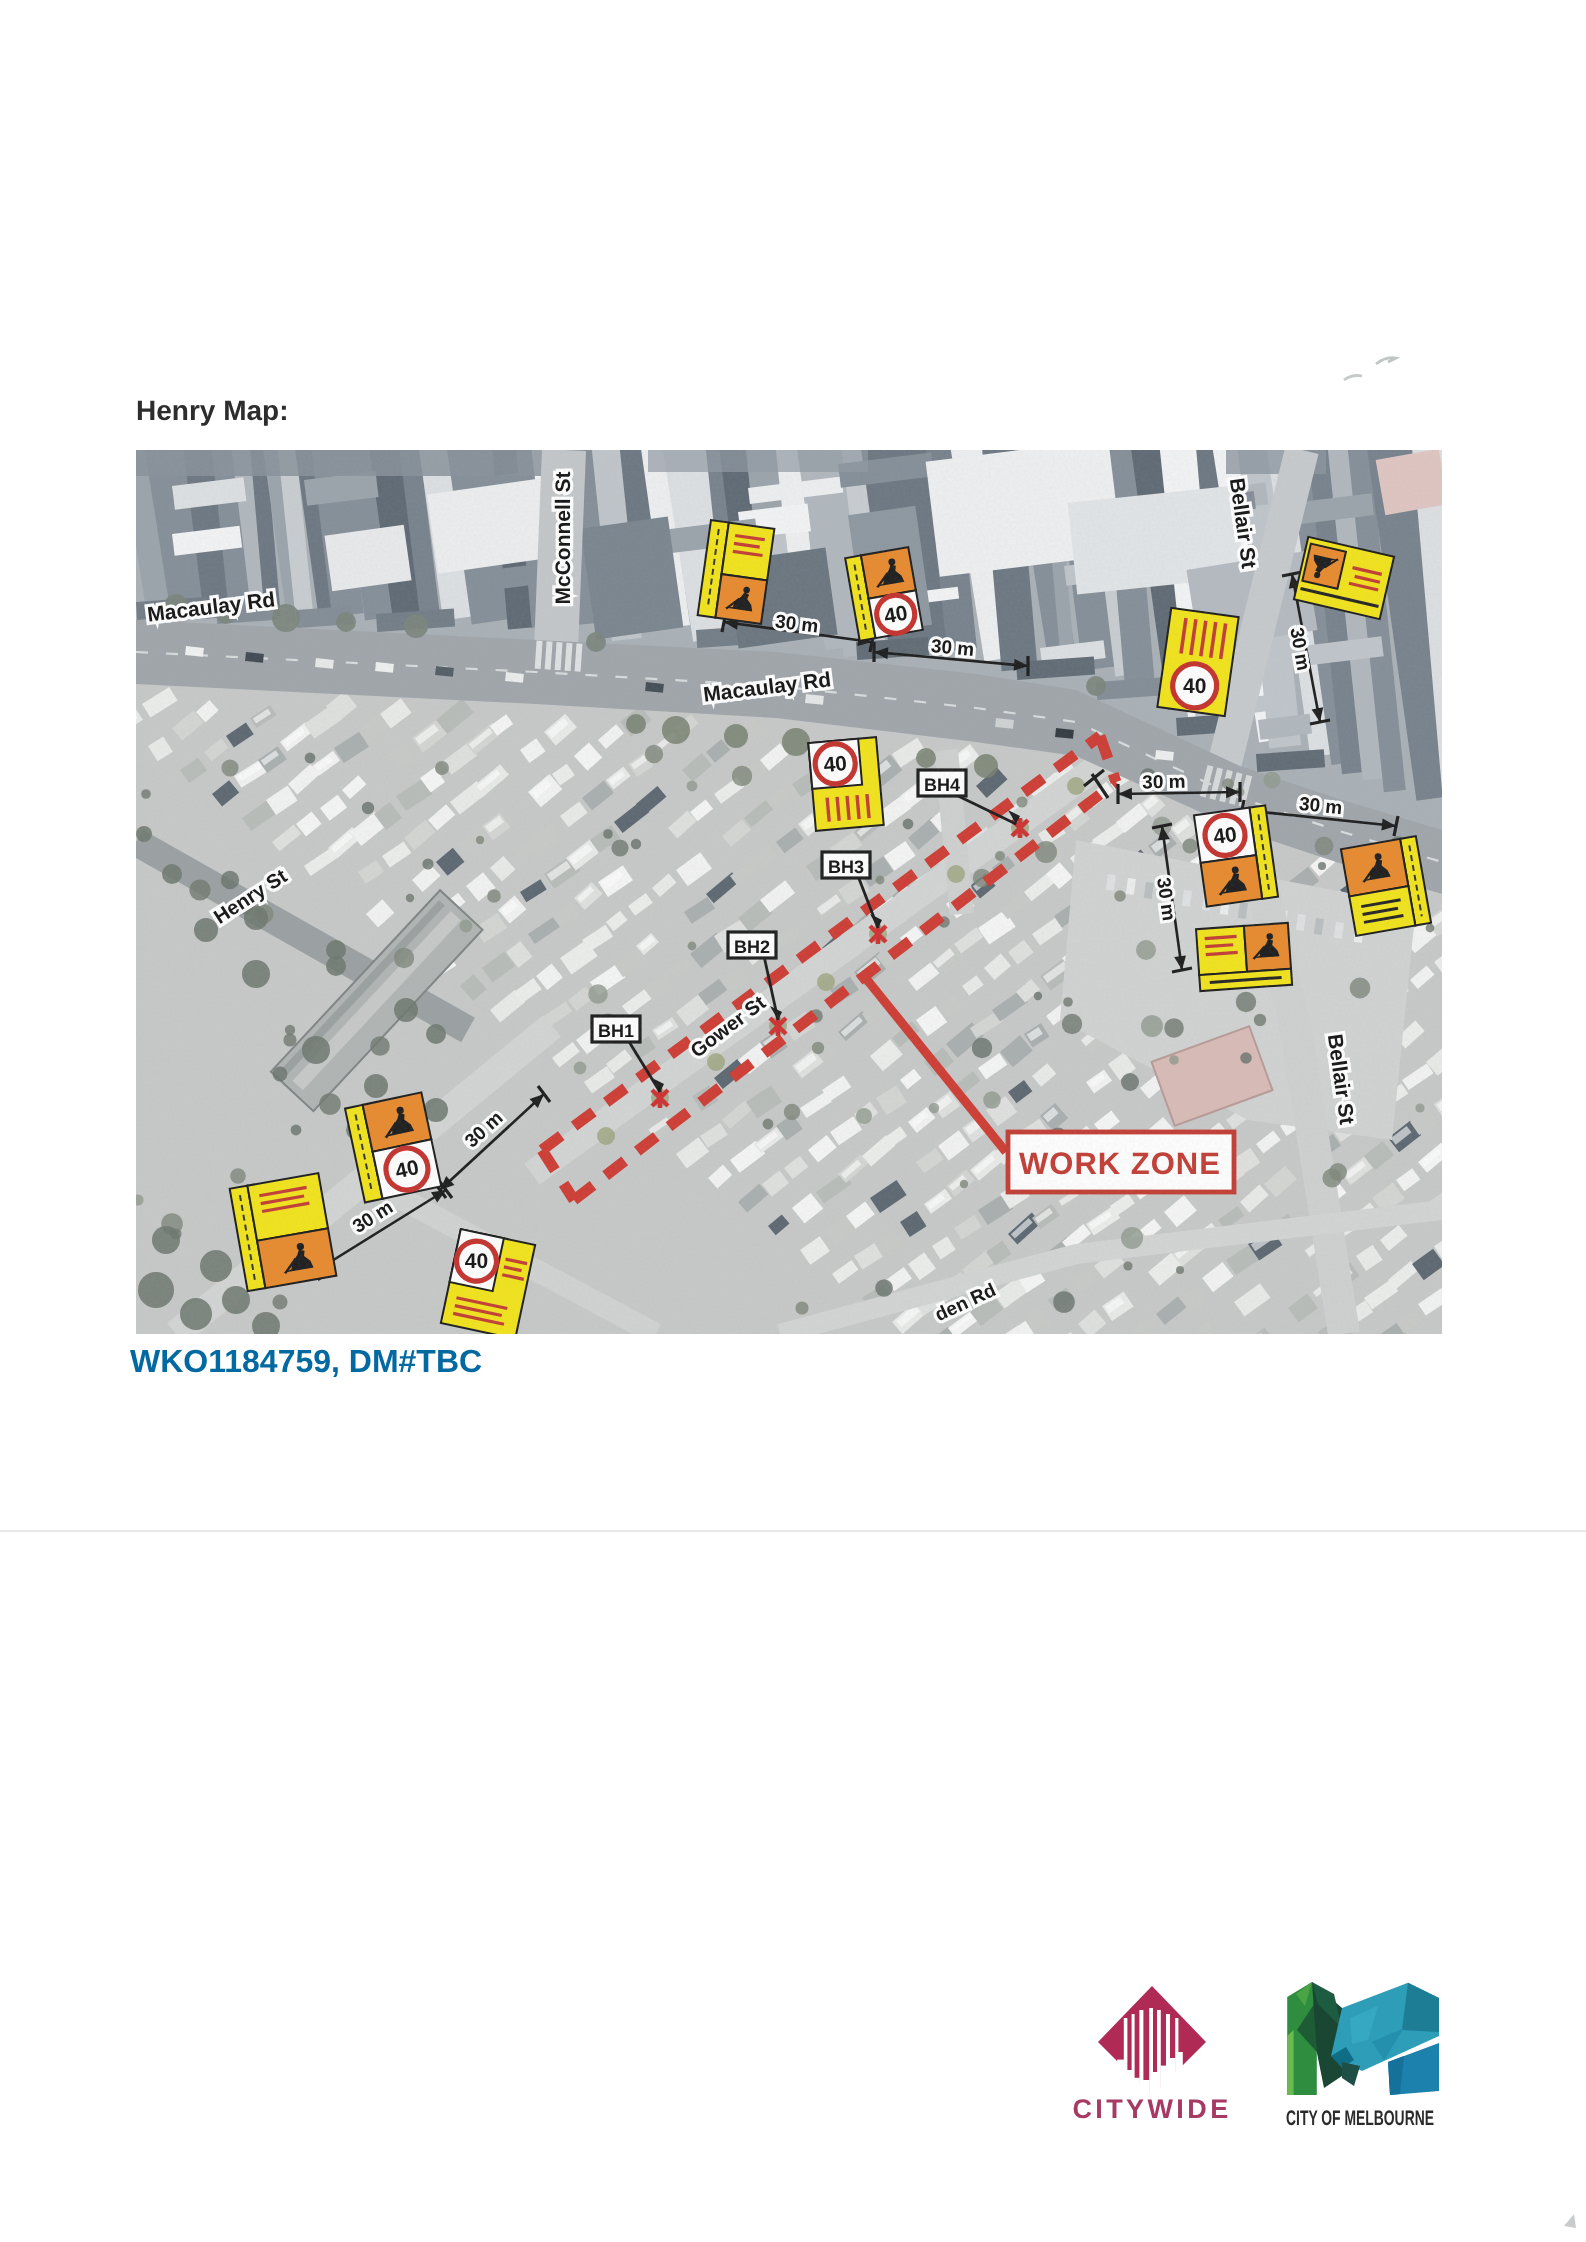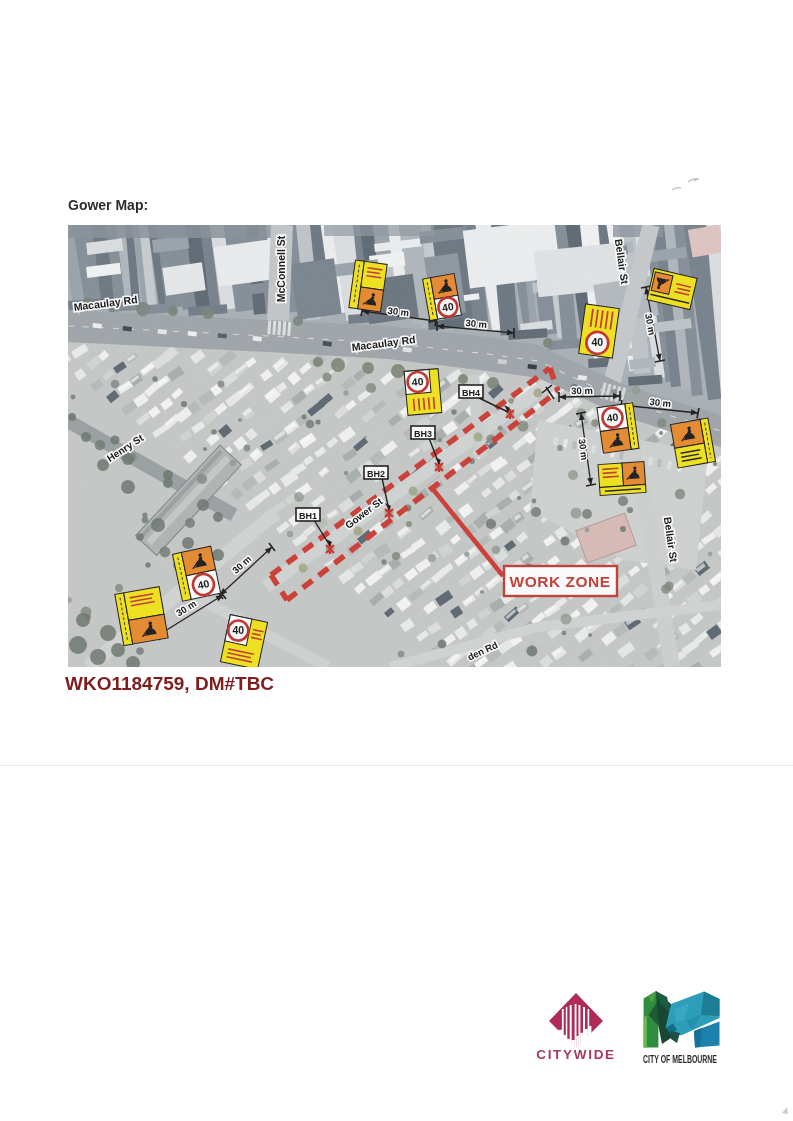--- a/index.html
+++ b/index.html
@@ -1,16 +1,16 @@
 <!DOCTYPE html>
 <html><head><meta charset="utf-8"><style>
 html,body{margin:0;padding:0;background:#fff;width:793px;height:1121px;font-family:"Liberation Sans",sans-serif;position:relative;overflow:hidden}
 .abs{position:absolute}
 </style></head><body>
-<div class="abs" style="left:68px;top:197px;font-size:14px;font-weight:bold;color:#2d2d2d">Gower Map:</div>
+<div class="abs" style="left:68px;top:197px;font-size:14px;font-weight:bold;color:#2d2d2d">Henry Map:</div>
 <svg id="map" width="653" height="442" viewBox="0 0 653 442" style="position:absolute;left:68px;top:225px">
     <defs>
       <filter id="grain" x="0" y="0" width="100%" height="100%">
         <feTurbulence type="fractalNoise" baseFrequency="0.75" numOctaves="2" seed="11"></feTurbulence>
         <feColorMatrix type="matrix" values="0 0 0 0 0.42 0 0 0 0 0.43 0 0 0 0 0.44 0 0 0 0.6 0"></feColorMatrix>
       </filter>
     </defs>
     <rect width="653" height="442" fill="#c2c6c6"></rect>
     <rect x="0" y="0" width="653" height="195" fill="#a9b0b6"></rect>
     <rect x="-6" y="-8" width="13" height="89" fill="#9aa3ab" transform="rotate(-9 -6 10)"></rect>
@@ -1082,21 +1082,21 @@
     <text x="38" y="82" transform="rotate(-7 38 82)" font-family="Liberation Sans,sans-serif" font-size="10.5" font-weight="bold" fill="#111" text-anchor="middle" style="paint-order:stroke" stroke="#fff" stroke-width="3.2">Macaulay Rd</text>
     <text x="316" y="122" transform="rotate(-7 316 122)" font-family="Liberation Sans,sans-serif" font-size="10.5" font-weight="bold" fill="#111" text-anchor="middle" style="paint-order:stroke" stroke="#fff" stroke-width="3.2">Macaulay Rd</text>
     <text x="217" y="44" transform="rotate(-90 217 44)" font-family="Liberation Sans,sans-serif" font-size="10.5" font-weight="bold" fill="#111" text-anchor="middle" style="paint-order:stroke" stroke="#fff" stroke-width="3.2">McConnell St</text>
     <text x="550" y="37" transform="rotate(82 550 37)" font-family="Liberation Sans,sans-serif" font-size="10.5" font-weight="bold" fill="#111" text-anchor="middle" style="paint-order:stroke" stroke="#fff" stroke-width="3.2">Bellair St</text>
     <text x="599" y="315" transform="rotate(82 599 315)" font-family="Liberation Sans,sans-serif" font-size="10.5" font-weight="bold" fill="#111" text-anchor="middle" style="paint-order:stroke" stroke="#fff" stroke-width="3.2">Bellair St</text>
     <text x="59" y="226" transform="rotate(-33 59 226)" font-family="Liberation Sans,sans-serif" font-size="10" font-weight="bold" fill="#111" text-anchor="middle" style="paint-order:stroke" stroke="#fff" stroke-width="3.2">Henry St</text>
     <text x="298" y="291" transform="rotate(-37 298 291)" font-family="Liberation Sans,sans-serif" font-size="10" font-weight="bold" fill="#111" text-anchor="middle" style="paint-order:stroke" stroke="#fff" stroke-width="3.2">Gower St</text>
     <text x="416" y="429" transform="rotate(-25 416 429)" font-family="Liberation Sans,sans-serif" font-size="9.5" font-weight="bold" fill="#111" text-anchor="middle" style="paint-order:stroke" stroke="#fff" stroke-width="3.2">den Rd</text>
     <rect width="653" height="442" filter="url(#grain)" opacity="0.22"></rect>
   </svg>
-<div class="abs" style="left:65px;top:673px;font-size:19px;font-weight:bold;color:#7f1d1d">WKO1184759, DM#TBC</div>
+<div class="abs" style="left:65px;top:673px;font-size:16px;font-weight:bold;color:#0369a1">WKO1184759, DM#TBC</div>
 <div class="abs" style="left:0;top:765px;width:793px;height:1px;background:#e8e8e8"></div>
 <svg class="abs" width="50" height="30" viewBox="0 0 50 30" style="left:658px;top:168px">
 <path d="M14 22 q4 -3 9 -2" stroke="#c6c9ca" stroke-width="1.4" fill="none"></path>
 <path d="M30 14 q5 -4 10 -3 l-4 2" stroke="#c2c5c6" stroke-width="1.4" fill="none"></path>
 </svg>
 <svg class="abs" width="8" height="10" viewBox="0 0 8 10" style="left:781px;top:1105px">
     <path d="M1 8 L6 2 L7 9 Z" fill="#c9cbcc"></path>
   </svg>
 
 <svg class="abs" width="110" height="78" viewBox="0 0 110 78" style="left:521px;top:985px">

